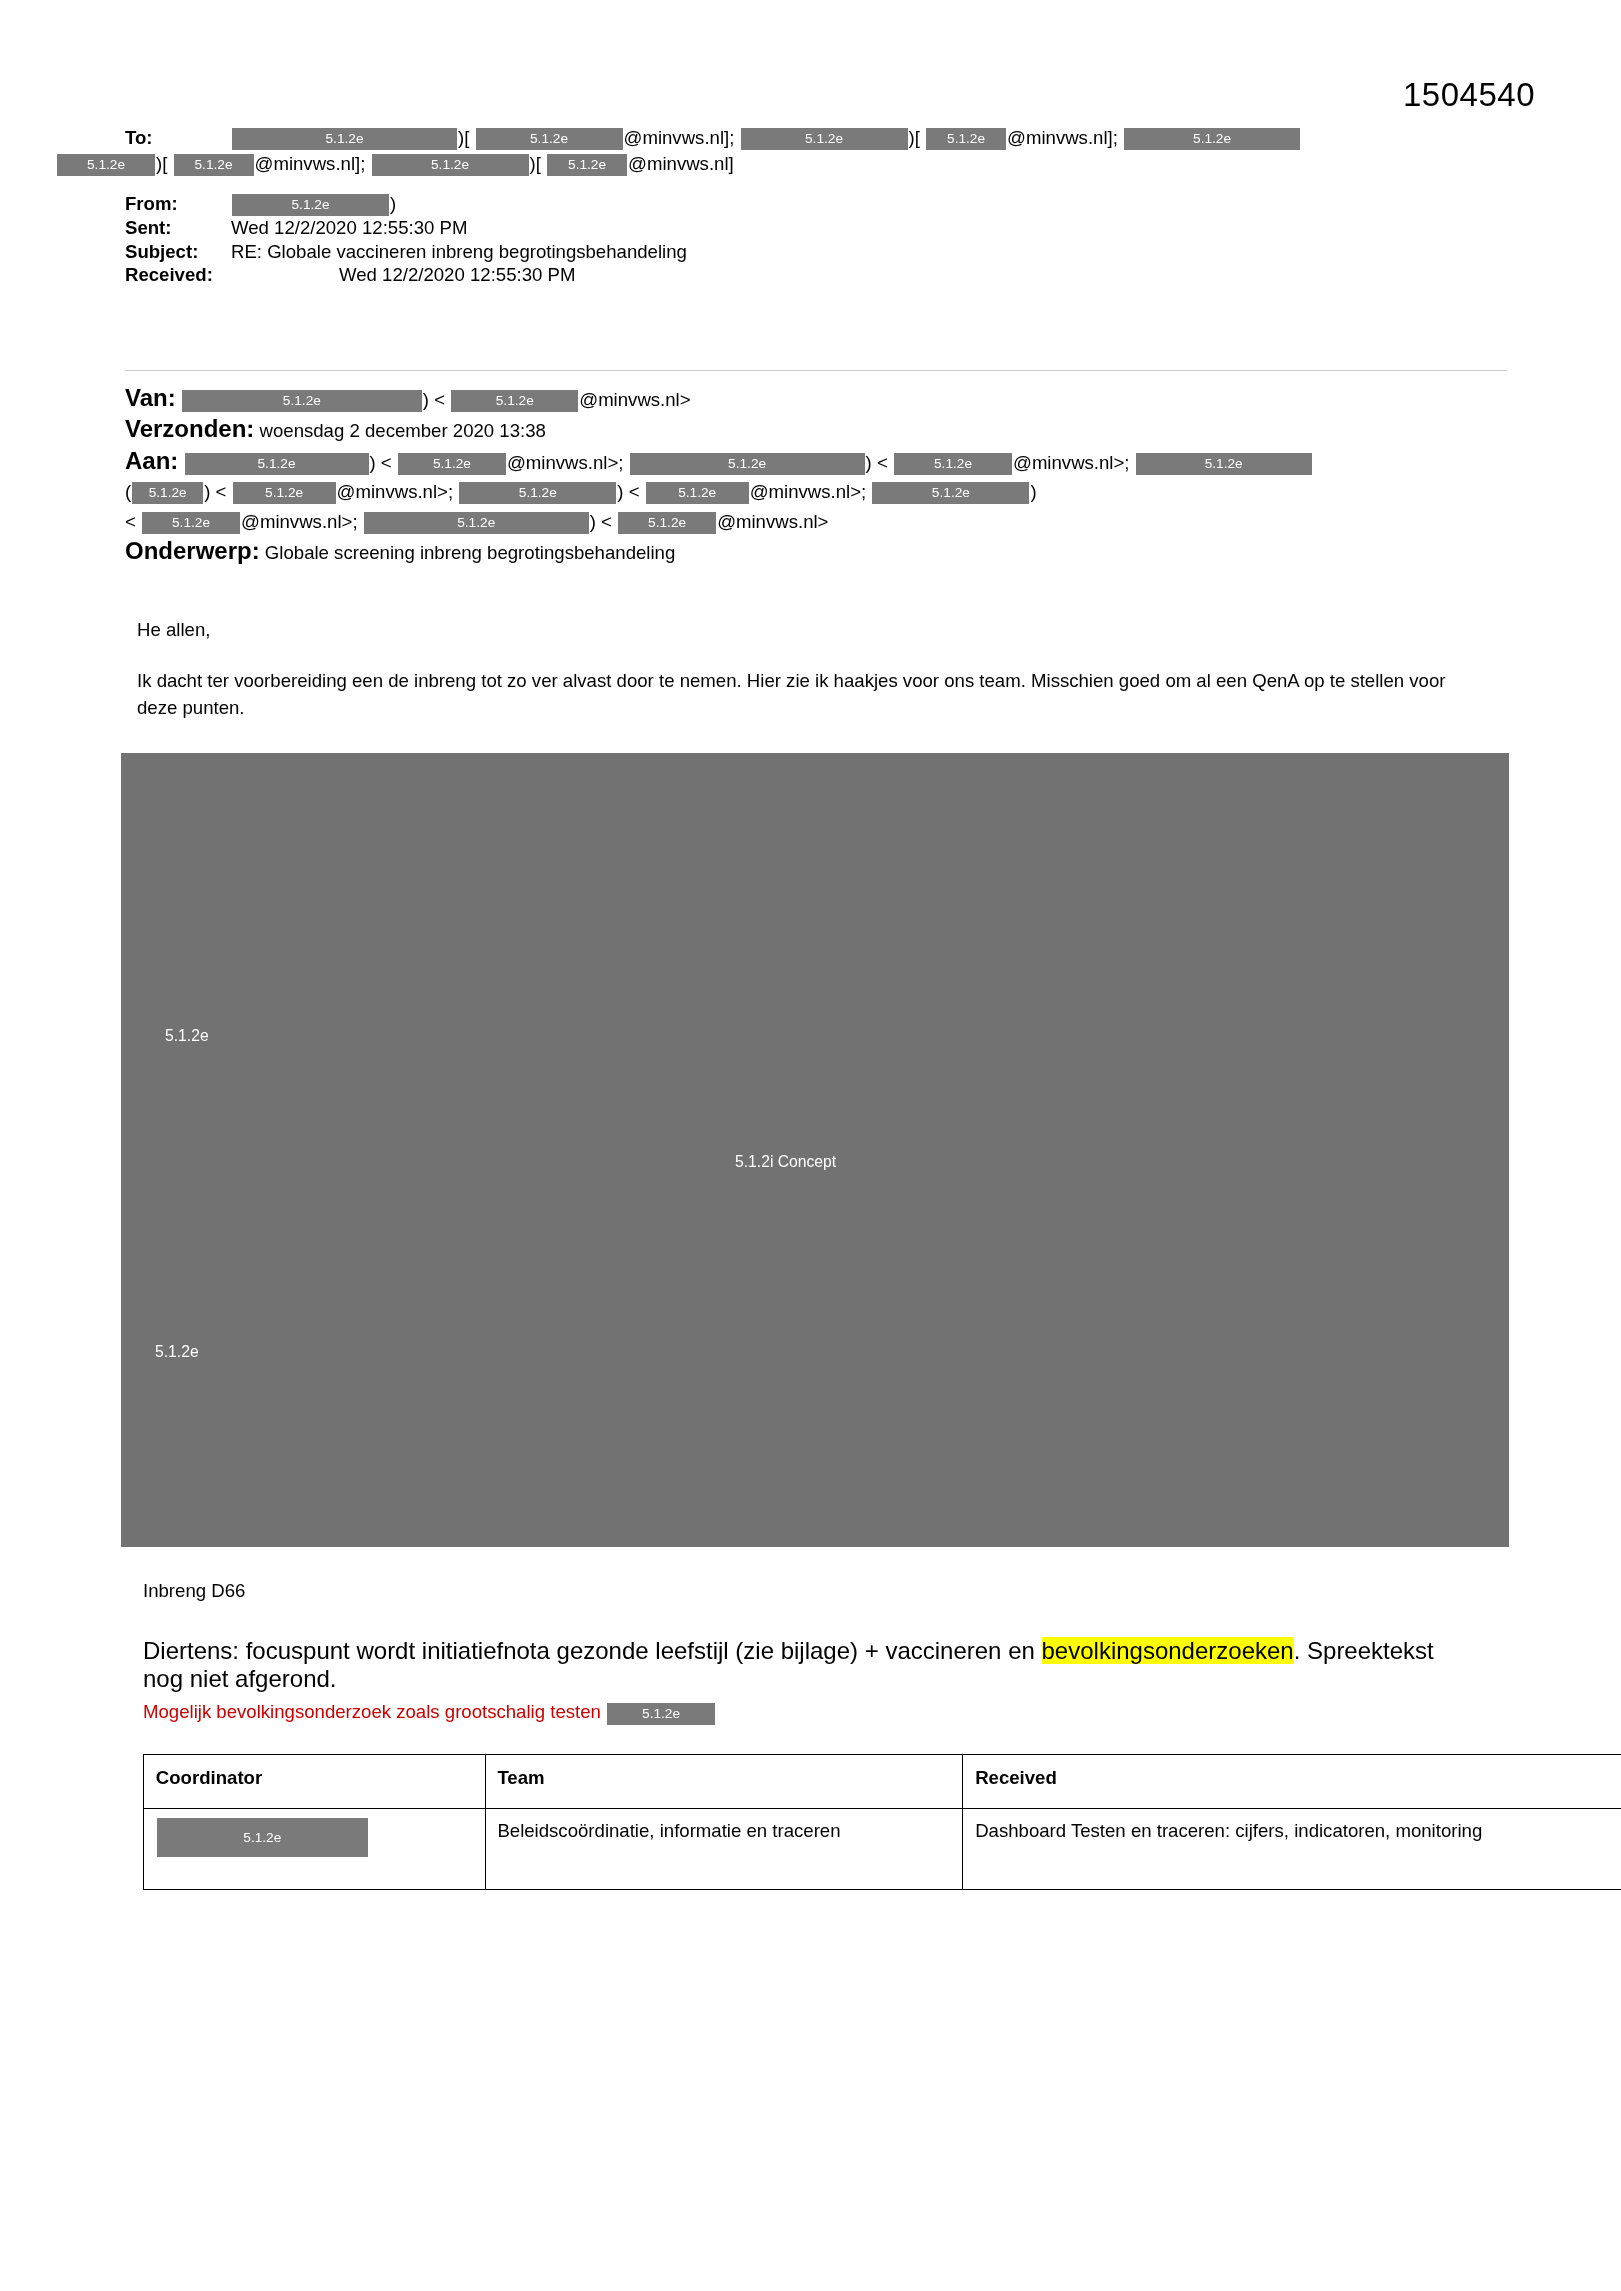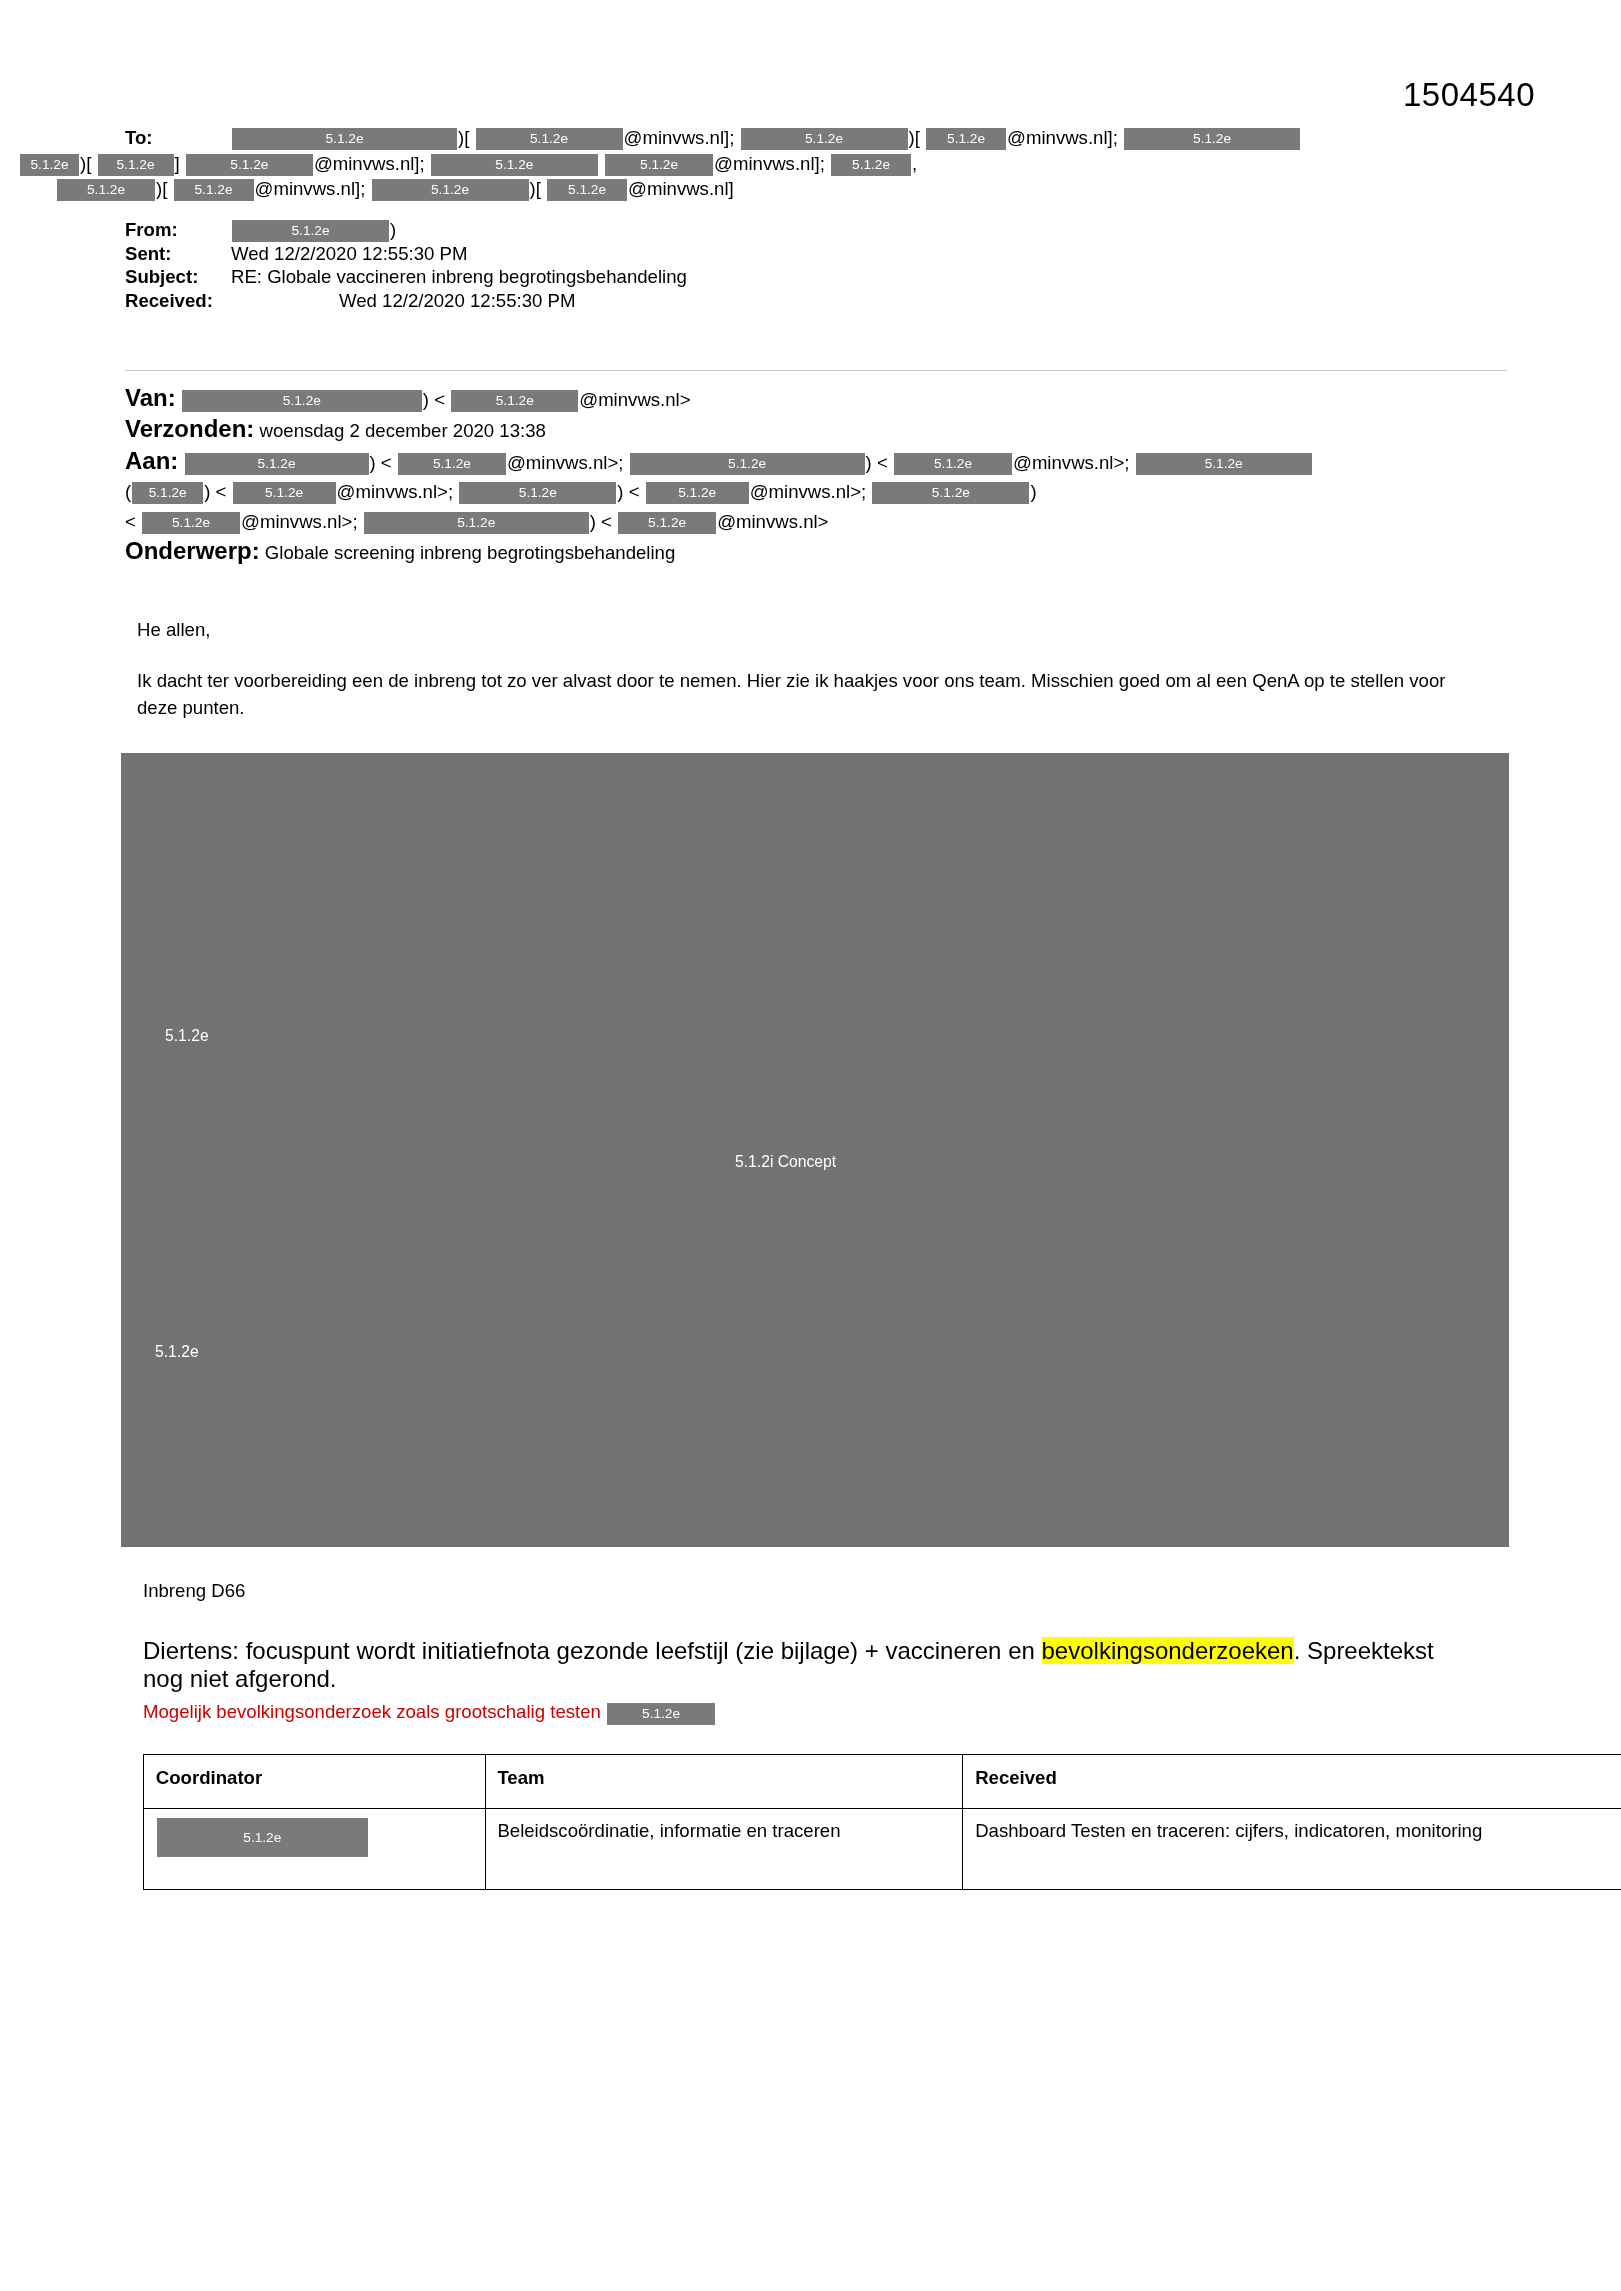--- a/index.html
+++ b/index.html
@@ -205,32 +205,20 @@
         <span class="addr-line">
           <span class="redact" style="width:225px">5.1.2e</span><span class="plain">)[</span>
           <span class="redact" style="width:147px">5.1.2e</span><span class="plain">@minvws.nl];</span>
           <span class="redact" style="width:167px">5.1.2e</span><span class="plain">)[</span>
           <span class="redact" style="width:80px">5.1.2e</span><span class="plain">@minvws.nl];</span>
           <span class="redact" style="width:176px">5.1.2e</span>
         </span>
       </div>
     </div>
 
-    <div class="hdr-row">
-      <div class="hdr-val hdr-wrap" style="margin-left:-106px">
-        <span class="addr-line">
-          <span class="redact" style="width:59px">5.1.2e</span><span class="plain">)[</span>
-          <span class="redact" style="width:76px">5.1.2e</span><span class="plain">]</span>
-          <span class="redact" style="width:127px">5.1.2e</span><span class="plain">@minvws.nl];</span>
-          <span class="redact" style="width:167px">5.1.2e</span>
-          <span class="redact" style="width:108px">5.1.2e</span><span class="plain">@minvws.nl];</span>
-          <span class="redact" style="width:80px">5.1.2e</span><span class="plain">,</span>
-        </span>
-      </div>
-    </div>
 
     <div class="hdr-row">
       <div class="hdr-val hdr-wrap" style="margin-left:-69px">
         <span class="addr-line">
           <span class="redact" style="width:98px">5.1.2e</span><span class="plain">)[</span>
           <span class="redact" style="width:80px">5.1.2e</span><span class="plain">@minvws.nl];</span>
           <span class="redact" style="width:157px">5.1.2e</span><span class="plain">)[</span>
           <span class="redact" style="width:80px">5.1.2e</span><span class="plain">@minvws.nl]</span>
         </span>
       </div>

